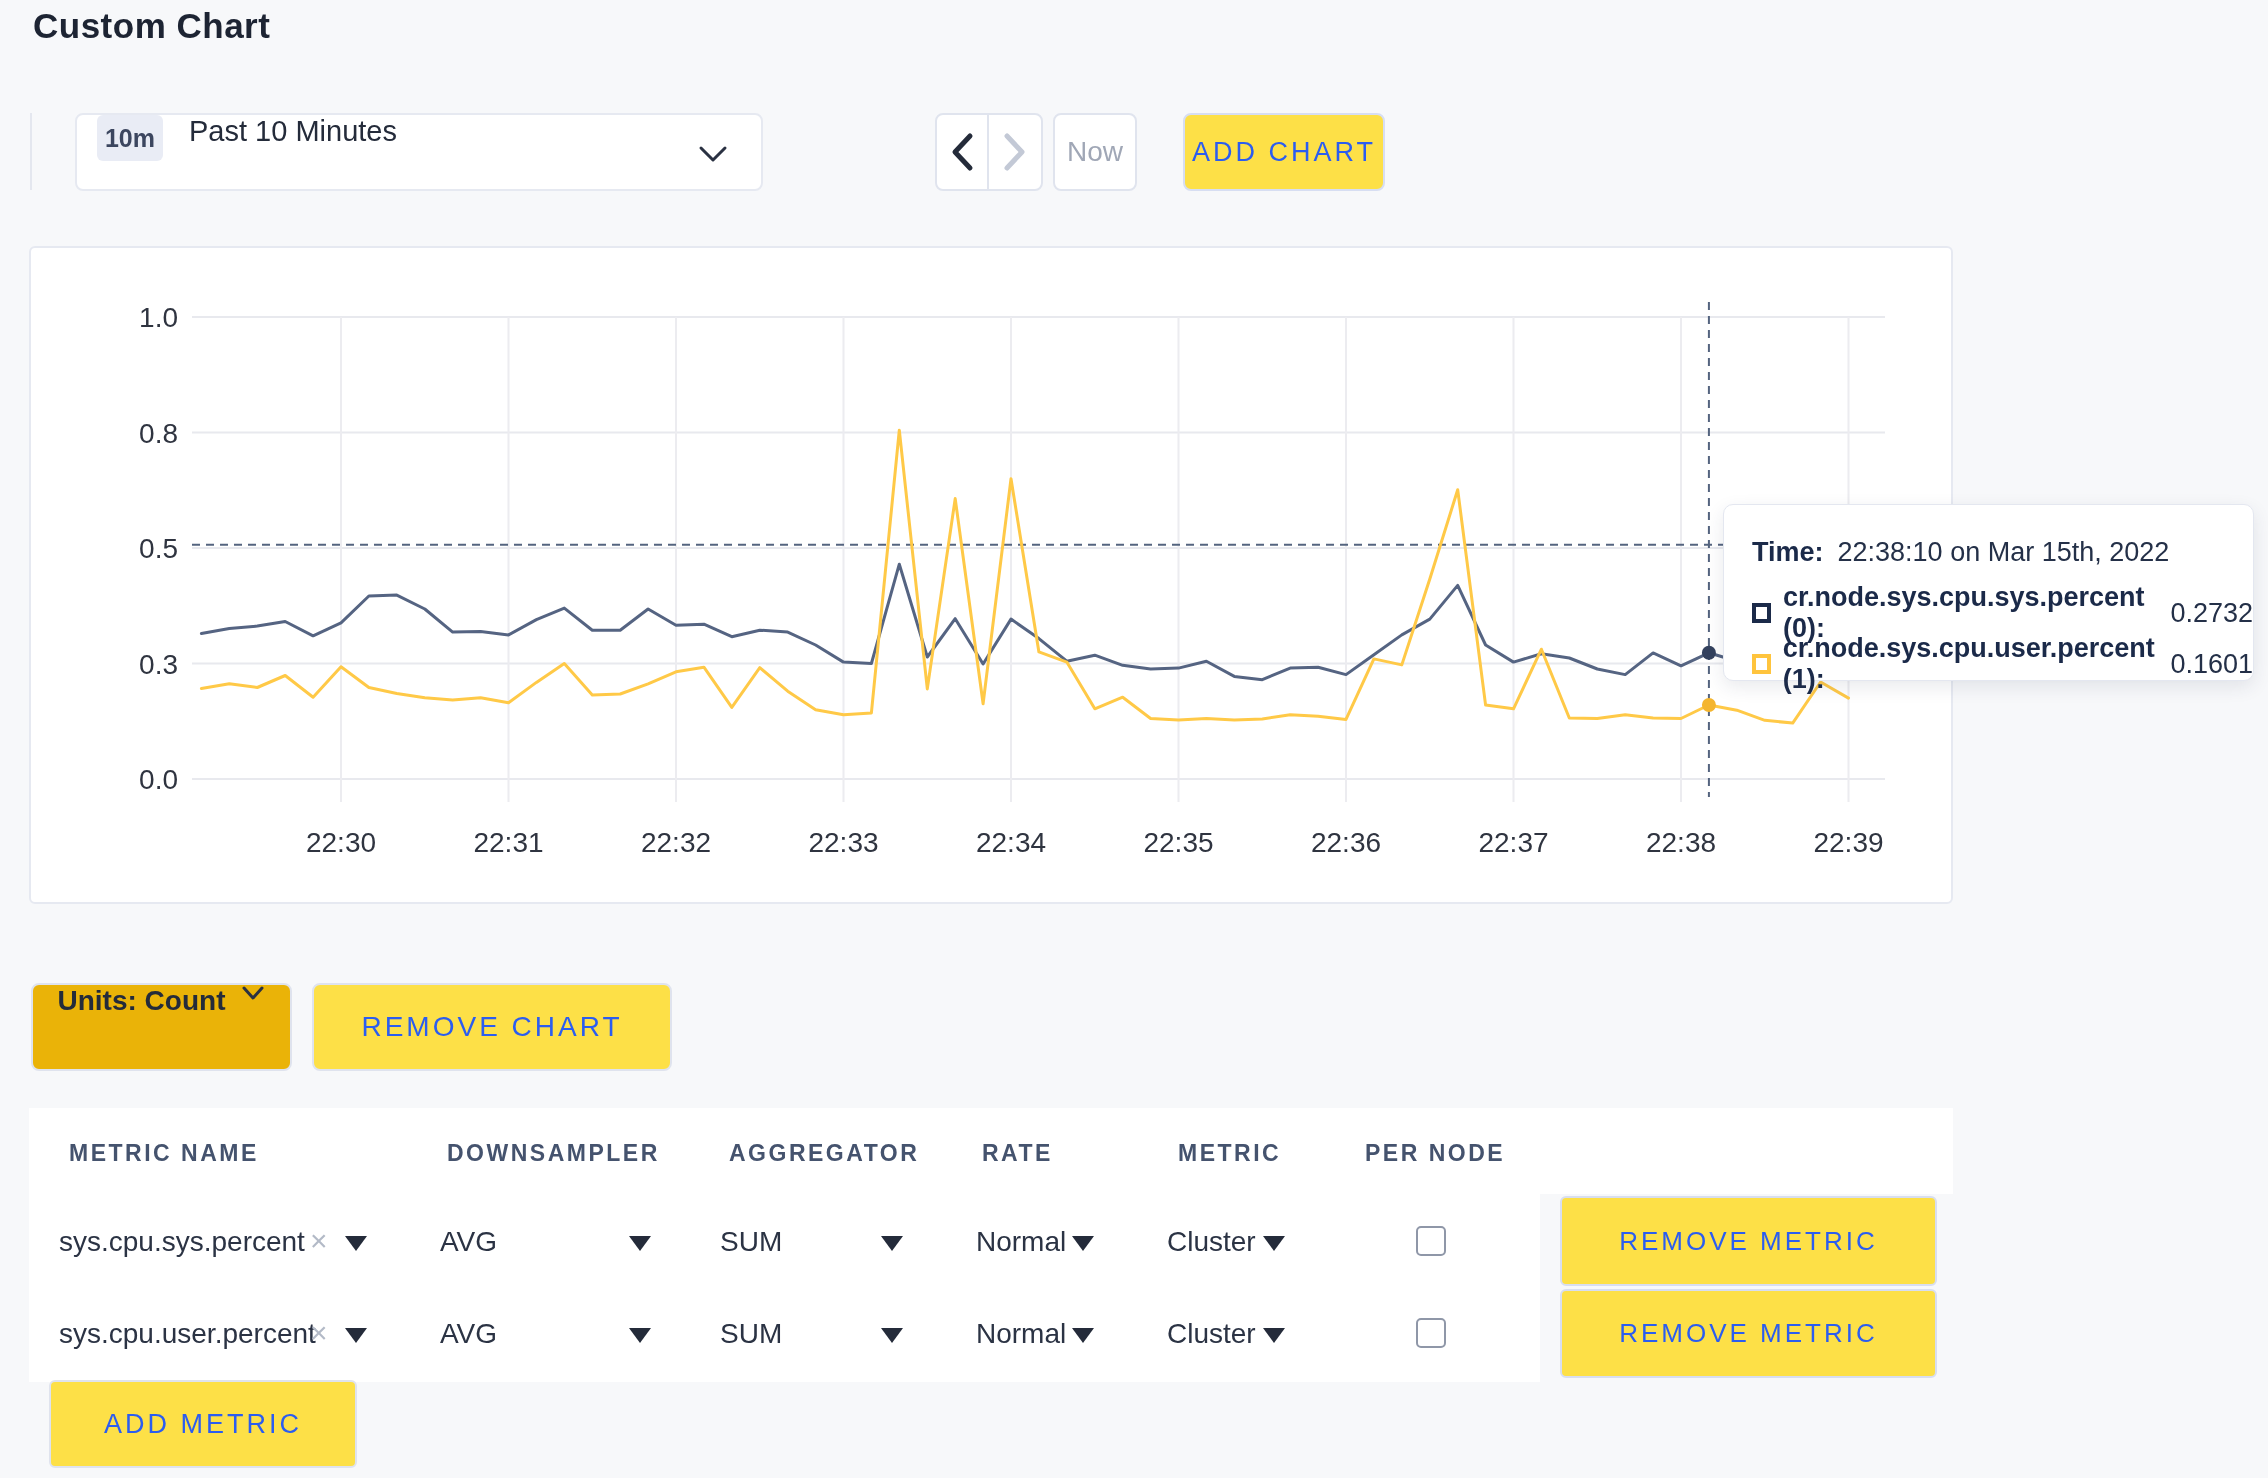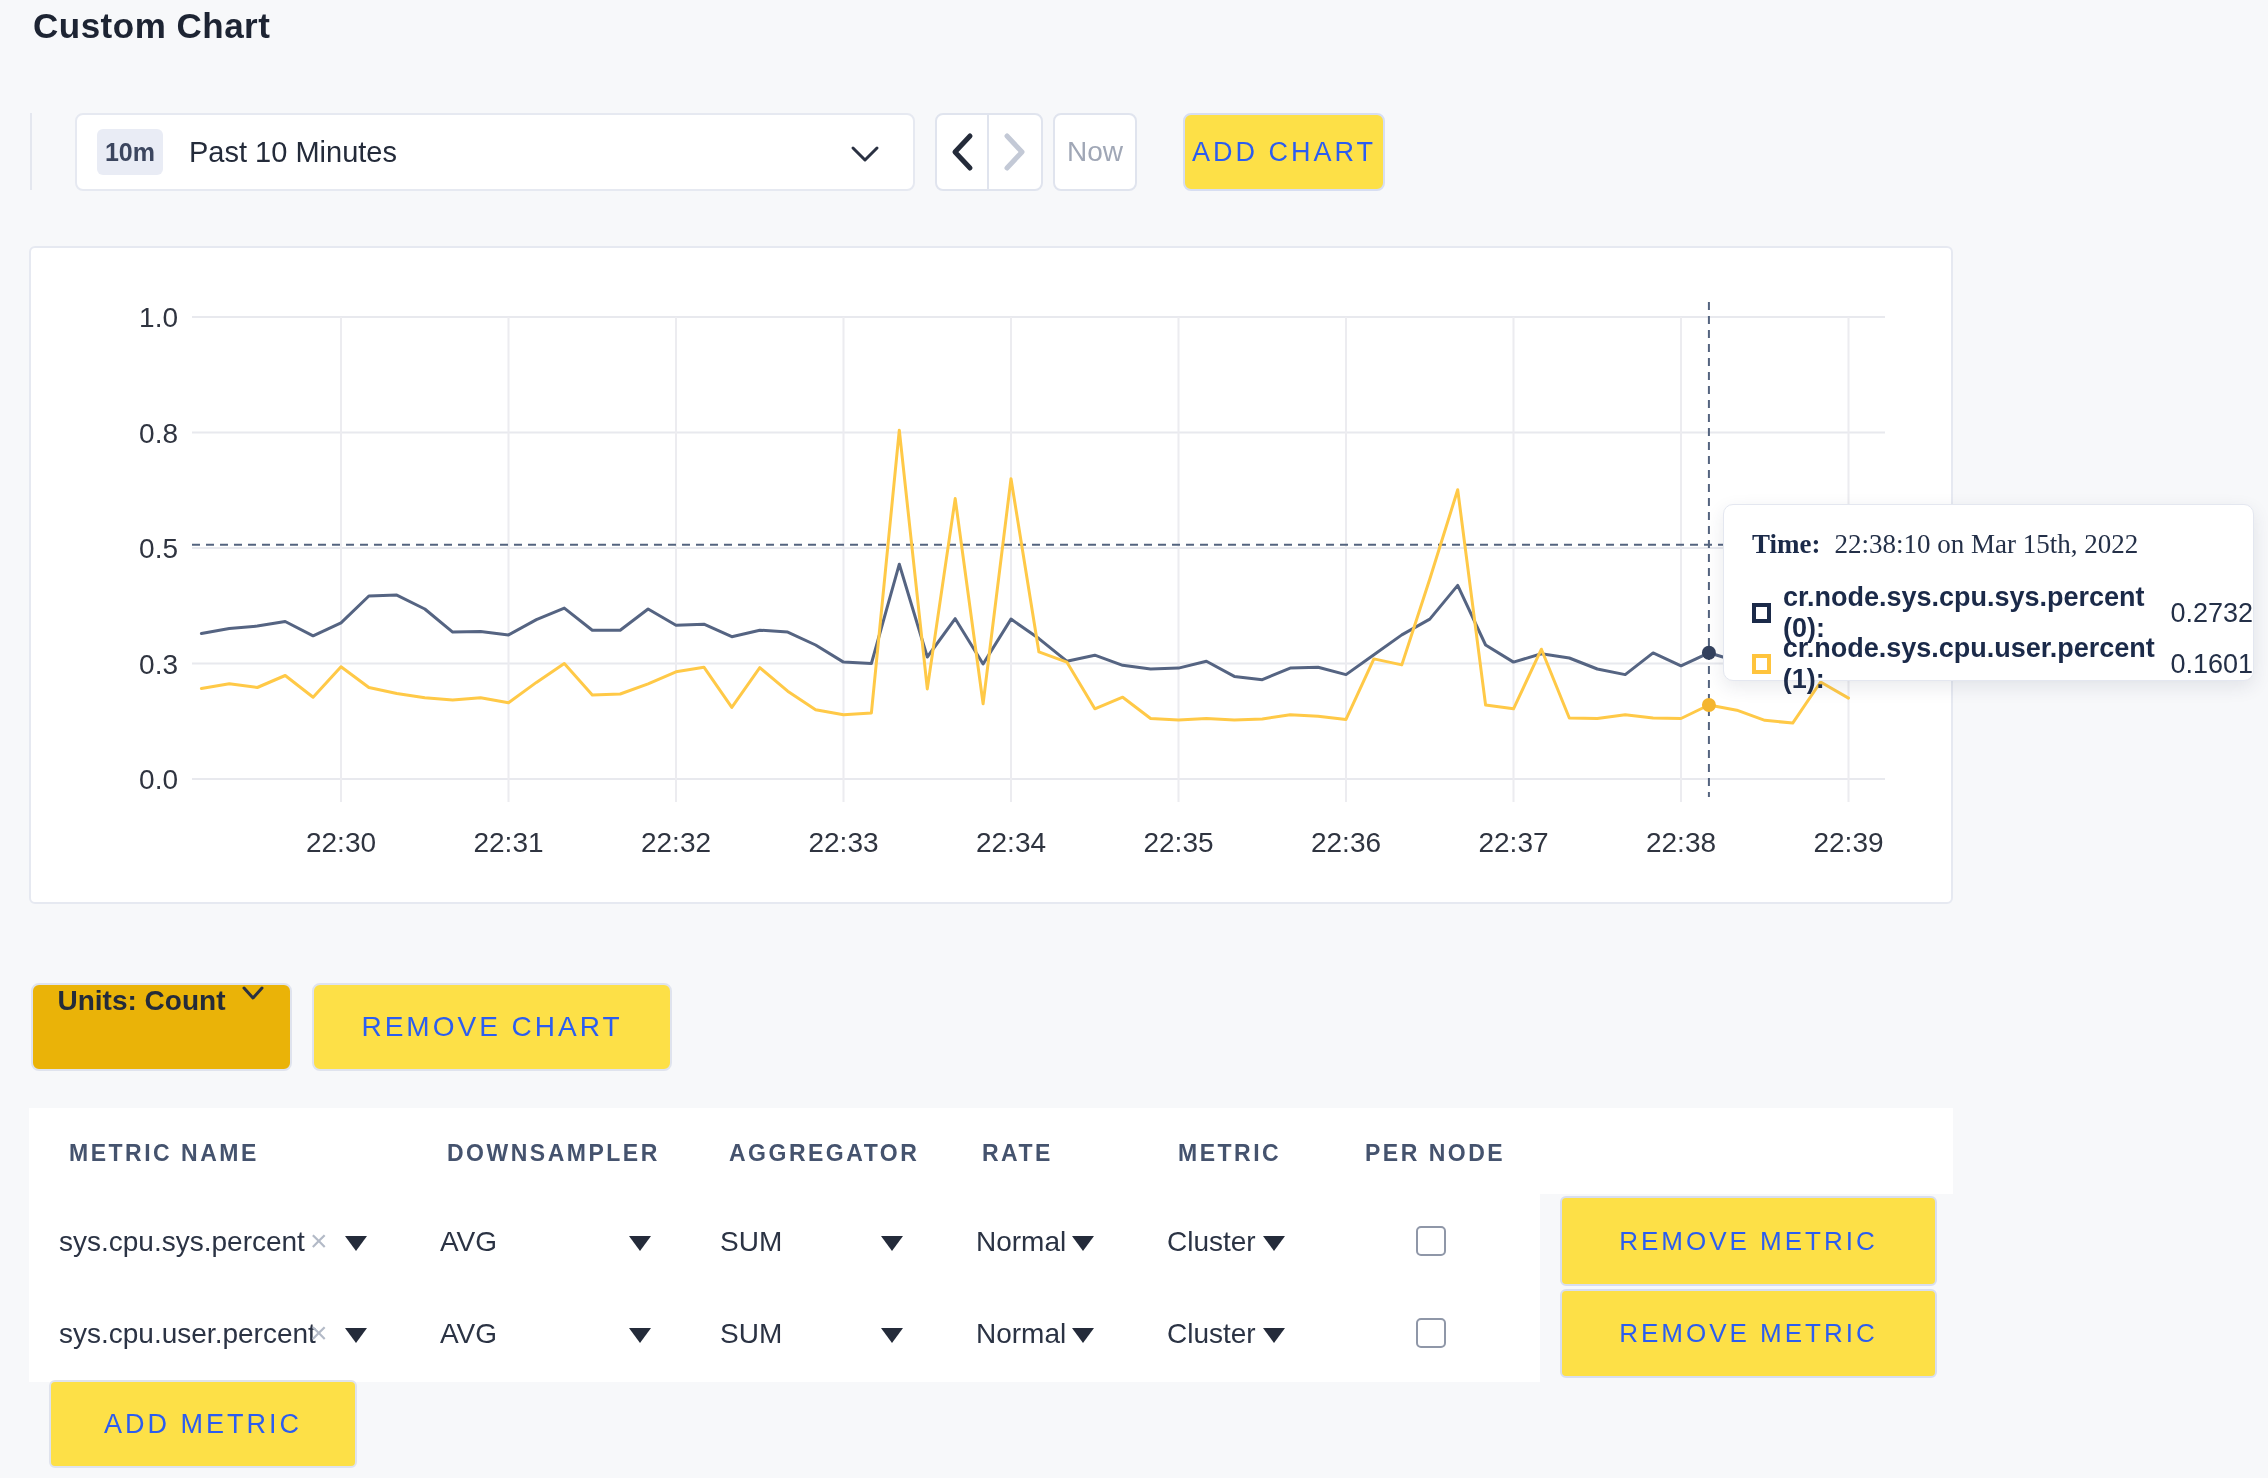--- a/index.html
+++ b/index.html
@@ -8,21 +8,21 @@
 
   .abs { position:absolute; }
   .card { background:#fff; border:2px solid #e6e9f1; border-radius:8px; }
   .white-band { background:#fff; }
 
   
   #page-title { left:33px; top:6px; font-size:35px; font-weight:600; color:#1d2433; letter-spacing:0.5px; }
 
   
   #left-divider { left:30px; top:113px; width:2px; height:77px; background:#e4e7ef; }
-  #time-select { left:75px; top:113px; width:840px; height:78px; display:flex; align-items:center; cursor:pointer; }
+  #time-select { left:75px; top:113px; width:688px; height:78px; display:flex; cursor:pointer; }
   #time-badge { margin-left:20px; width:66px; height:46px; background:#e9ecf5; border-radius:6px;
                 display:flex; align-items:center; justify-content:center; font-size:25px; font-weight:bold; color:#3c465f; }
   #time-label { margin-left:26px; font-size:29px; color:#242b3a; }
   #time-chevron { position:absolute; right:32px; top:28px; }
 
   .seg { left:935px; top:113px; width:108px; height:78px; background:#fff; border:2px solid #e0e4ee; border-radius:8px; display:flex; }
   .seg-half { width:50%; height:100%; display:flex; align-items:center; justify-content:center; cursor:pointer; }
   .seg-half.first { border-right:2px solid #e0e4ee; }
 
   #now-btn { left:1053px; top:113px; width:84px; height:78px; background:#fff; border:2px solid #e0e4ee; border-radius:8px;
@@ -134,21 +134,21 @@
         <line x1="161" x2="1854" y1="296.76599999999996" y2="296.76599999999996" stroke="#54647f" stroke-width="2" stroke-dasharray="8 6"></line>
         <line x1="1677.9166666666667" x2="1677.9166666666667" y1="54" y2="549" stroke="#54647f" stroke-width="2" stroke-dasharray="8 6"></line>
         <polyline points="170.4,385.5 198.3,380.4 226.3,378.1 254.2,373.5 282.1,387.8 310.0,374.8 337.9,348.0 365.8,347.1 393.8,361.0 421.7,384.1 449.6,383.6 477.5,386.9 505.4,371.6 533.3,360.1 561.3,382.2 589.2,382.2 617.1,361.0 645.0,377.2 672.9,376.2 700.8,388.7 728.8,382.2 756.7,384.1 784.6,397.0 812.5,414.1 840.4,415.5 868.3,316.2 896.3,409.0 924.2,370.7 952.1,416.0 980.0,371.1 1007.9,390.6 1035.8,413.2 1063.8,407.2 1091.7,417.3 1119.6,421.0 1147.5,420.1 1175.4,413.2 1203.3,428.4 1231.3,431.7 1259.2,420.1 1287.1,419.2 1315.0,426.6 1342.9,406.7 1370.8,386.9 1398.8,371.1 1426.7,337.4 1454.6,397.0 1482.5,414.1 1510.4,405.8 1538.3,410.0 1566.3,421.0 1594.2,426.6 1622.1,404.9 1650.0,417.8 1677.9,404.8 1705.8,413.2 1733.8,410.0 1761.7,415.5 1789.6,411.8 1817.5,415.5" fill="none" stroke="#556482" stroke-width="3" stroke-linejoin="round" stroke-linecap="round"></polyline>
         <polyline points="170.4,440.4 198.3,435.8 226.3,439.5 254.2,427.5 282.1,449.2 310.0,418.7 337.9,439.5 365.8,445.5 393.8,449.7 421.7,452.0 449.6,449.7 477.5,454.8 505.4,434.4 533.3,415.5 561.3,446.9 589.2,446.0 617.1,435.8 645.0,423.8 672.9,419.2 700.8,459.4 728.8,419.7 756.7,443.2 784.6,461.7 812.5,466.8 840.4,464.9 868.3,182.2 896.3,440.9 924.2,250.6 952.1,455.7 980.0,230.7 1007.9,403.9 1035.8,414.1 1063.8,460.8 1091.7,449.2 1119.6,470.5 1147.5,471.9 1175.4,470.5 1203.3,471.9 1231.3,470.9 1259.2,466.8 1287.1,468.2 1315.0,471.4 1342.9,410.9 1370.8,416.9 1398.8,331.0 1426.7,241.8 1454.6,457.1 1482.5,460.8 1510.4,401.2 1538.3,470.0 1566.3,470.5 1594.2,466.8 1622.1,470.0 1650.0,470.5 1677.9,457.0 1705.8,462.2 1733.8,472.3 1761.7,475.1 1789.6,434.0 1817.5,450.1" fill="none" stroke="#ffc947" stroke-width="3" stroke-linejoin="round" stroke-linecap="round"></polyline>
         <circle cx="1677.9166666666667" cy="404.7816" r="7" fill="#33415e"></circle>
         <circle cx="1677.9166666666667" cy="457.0338" r="7" fill="#f4b52e"></circle>
       </svg>
   </div>
 
   <div class="abs" id="chart-tooltip">
-    <div class="tt-row" style="top:24px;font-family:Liberation Serif, serif;">
+    <div class="tt-row" style="top:32px;">
       <span class="tt-label">Time:</span>
       <span class="tt-value">22:38:10 on Mar 15th, 2022</span>
     </div>
     <div class="tt-row" style="top:93px;">
       <span class="tt-swatch" style="border-color:#1b2a49;"></span>
       <span class="tt-label">cr.node.sys.cpu.sys.percent (0):</span>
       <span class="tt-value">0.2732</span>
     </div>
     <div class="tt-row" style="top:144px;">
       <span class="tt-swatch" style="border-color:#ffc43d;"></span>

